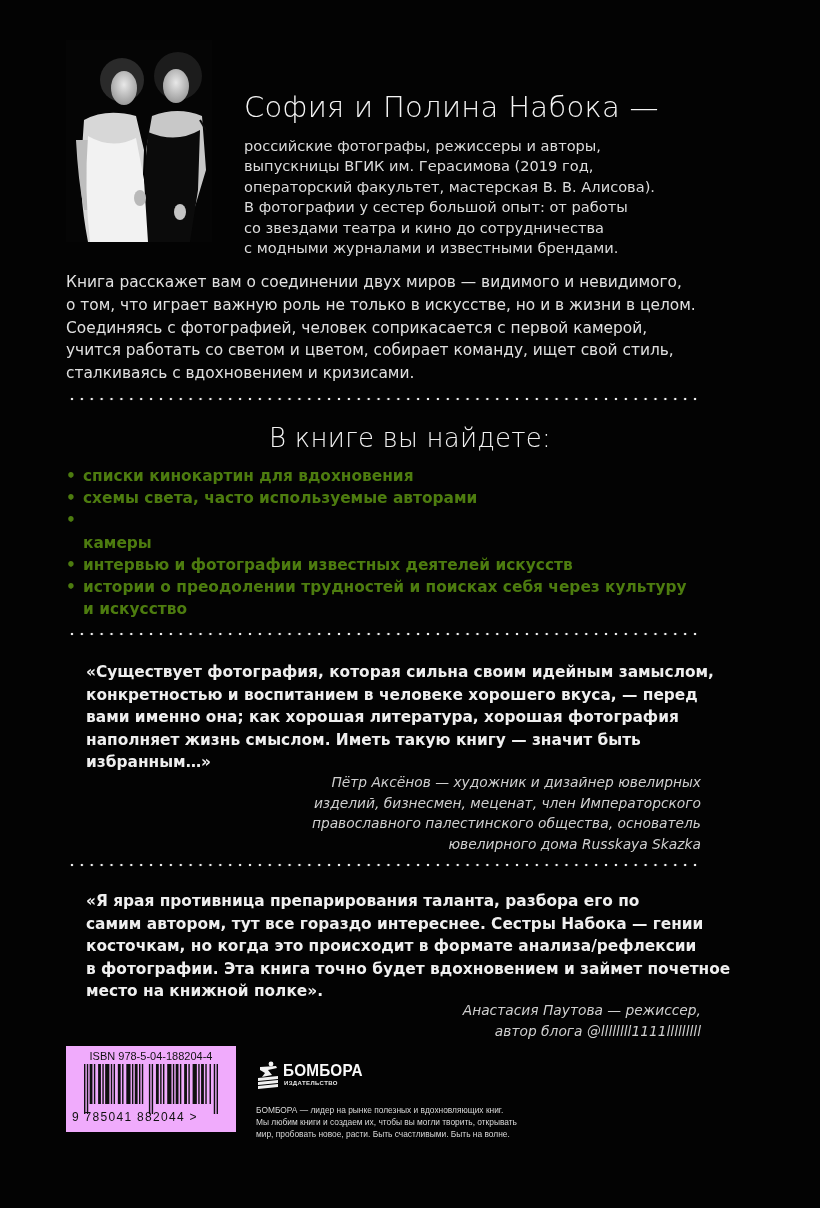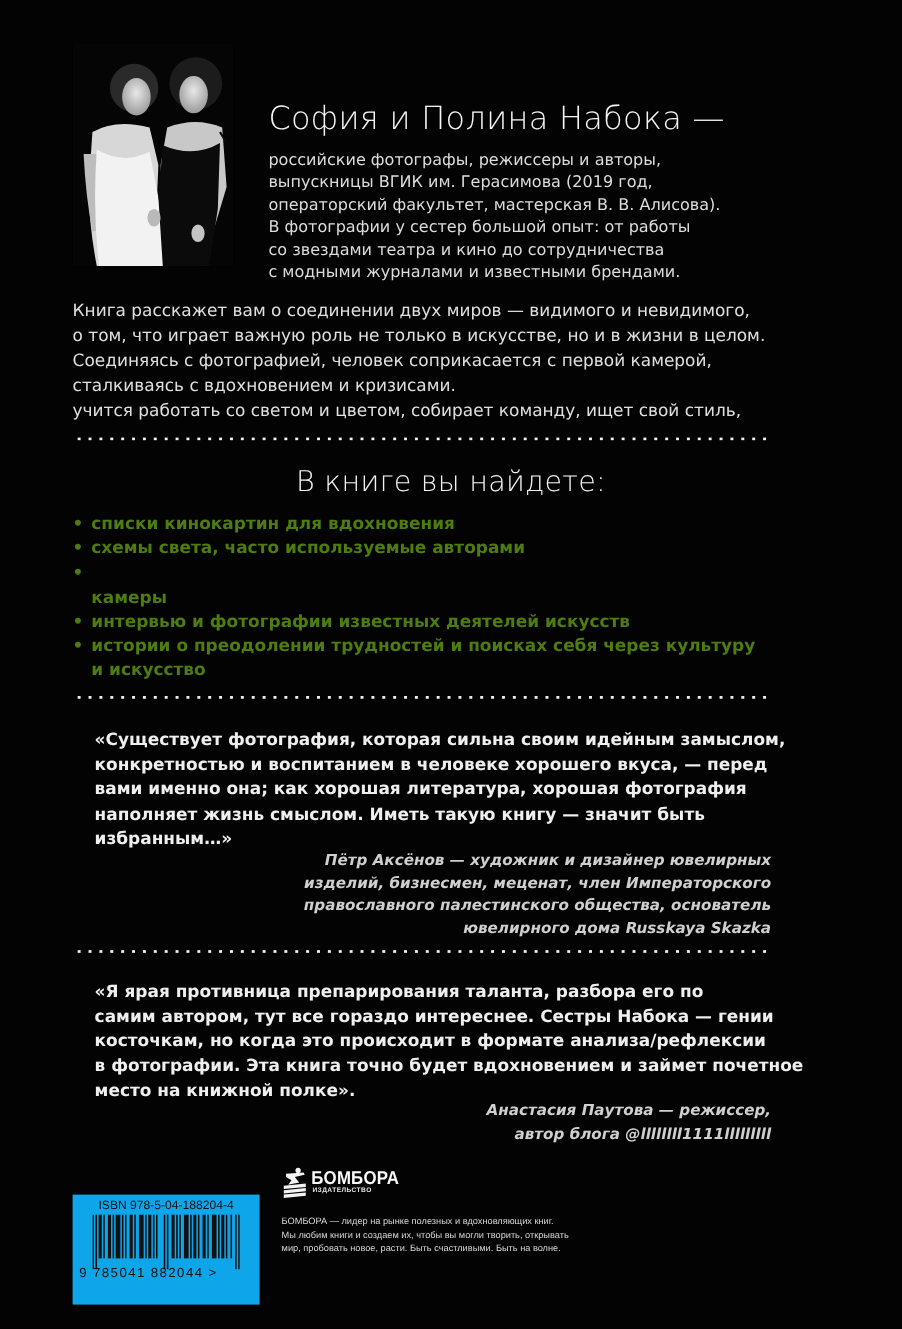--- a/index.html
+++ b/index.html
@@ -26,25 +26,25 @@
     background-size: 9.9px 4px; background-repeat: repeat-x; }
 
   .section-title { left: 0; width: 820px; top: 423px; text-align: center; font-size: 26px; font-weight: 300; color: #f2f2f2; letter-spacing: 0.2px; }
 
   .features { left: 66px; top: 465px; width: 700px; font-size: 15.4px; line-height: 22.2px; font-weight: bold; color: #4d7c0f; margin: 0; padding: 0; list-style: none; }
   .features li { position: relative; padding-left: 17px; white-space: nowrap; }
   .features li::before { content: "•"; position: absolute; left: 0; top: 0; }
 
   .quote { left: 66px; width: 700px; font-size: 15.4px; line-height: 22.6px; font-weight: bold; color: #efefef; margin-left: 20px; }
   .quote div { white-space: nowrap; }
-  .attrib { right: 119px; width: 520px; text-align: right; font-size: 13.8px; line-height: 20.6px; font-style: italic; font-weight: 700; color: #cfcfcf; }
+  .attrib { right: 119px; width: 520px; text-align: right; font-size: 13.8px; line-height: 20.6px; font-style: italic; font-weight: 400; color: #cfcfcf; }
   .attrib div { white-space: nowrap; }
 
   
-  .barcode { left: 66px; top: 1086px; width: 170px; height: 100px; background: #0ea5e9; color: #111; }
+  .barcode { left: 66px; top: 1046px; width: 170px; height: 86px; background: #f0abfc; color: #111; }
   .isbn-text { position: absolute; left: 0; right: 0; top: 4px; text-align: center; font-family: "Liberation Sans", sans-serif; font-size: 11px; }
   .bars { position: absolute; left: 18px; top: 18px; width: 134px; height: 50px; }
   .bars svg { width: 100%; height: 100%; display: block; }
   .ean-digits { position: absolute; left: 6px; top: 64px; font-family: Liberation Sans, sans-serif; font-size: 12px; letter-spacing: 1.3px; white-space: nowrap; background: transparent; text-align: center; }
 
   
   .pub-logo { left: 256px; top: 1061px; width: 110px; height: 30px; }
   .pub-mark { position: absolute; left: 0; top: 0; width: 24px; height: 28px; }
   .pub-name { position: absolute; left: 27px; top: 0; font-family: "Liberation Sans", sans-serif; font-weight: bold; font-size: 17px; letter-spacing: 0.2px; color: #fafafa; transform: scaleX(0.9); transform-origin: left top; }
   .pub-sub { position: absolute; left: 28px; top: 19px; font-family: "Liberation Sans", sans-serif; font-weight: bold; font-size: 6px; letter-spacing: 0.4px; color: #e6e6e6; }
@@ -91,22 +91,22 @@
   <div>операторский факультет, мастерская В. В. Алисова).</div>
   <div>В фотографии у сестер большой опыт: от работы</div>
   <div>со звездами театра и кино до сотрудничества</div>
   <div>с модными журналами и известными брендами.</div>
 </div>
 
 <div class="abs intro">
   <div>Книга расскажет вам о соединении двух миров — видимого и невидимого,</div>
   <div>о том, что играет важную роль не только в искусстве, но и в жизни в целом.</div>
   <div>Соединяясь с фотографией, человек соприкасается с первой камерой,</div>
+  <div>учится работать со светом и цветом, собирает команду, ищет свой стиль,</div>
   <div>сталкиваясь с вдохновением и кризисами.</div>
-  <div>учится работать со светом и цветом, собирает команду, ищет свой стиль,</div>
 </div>
 
 <div class="abs divider" style="top:397px;"></div>
 
 <div class="abs section-title">В книге вы найдете:</div>
 <ul class="abs features">
   <li><span>списки кинокартин для вдохновения</span></li>
   <li><span>схемы света, часто используемые авторами</span></li>
   <li><br><span>камеры</span></li>
   <li><span>интервью и фотографии известных деятелей искусств</span></li>

